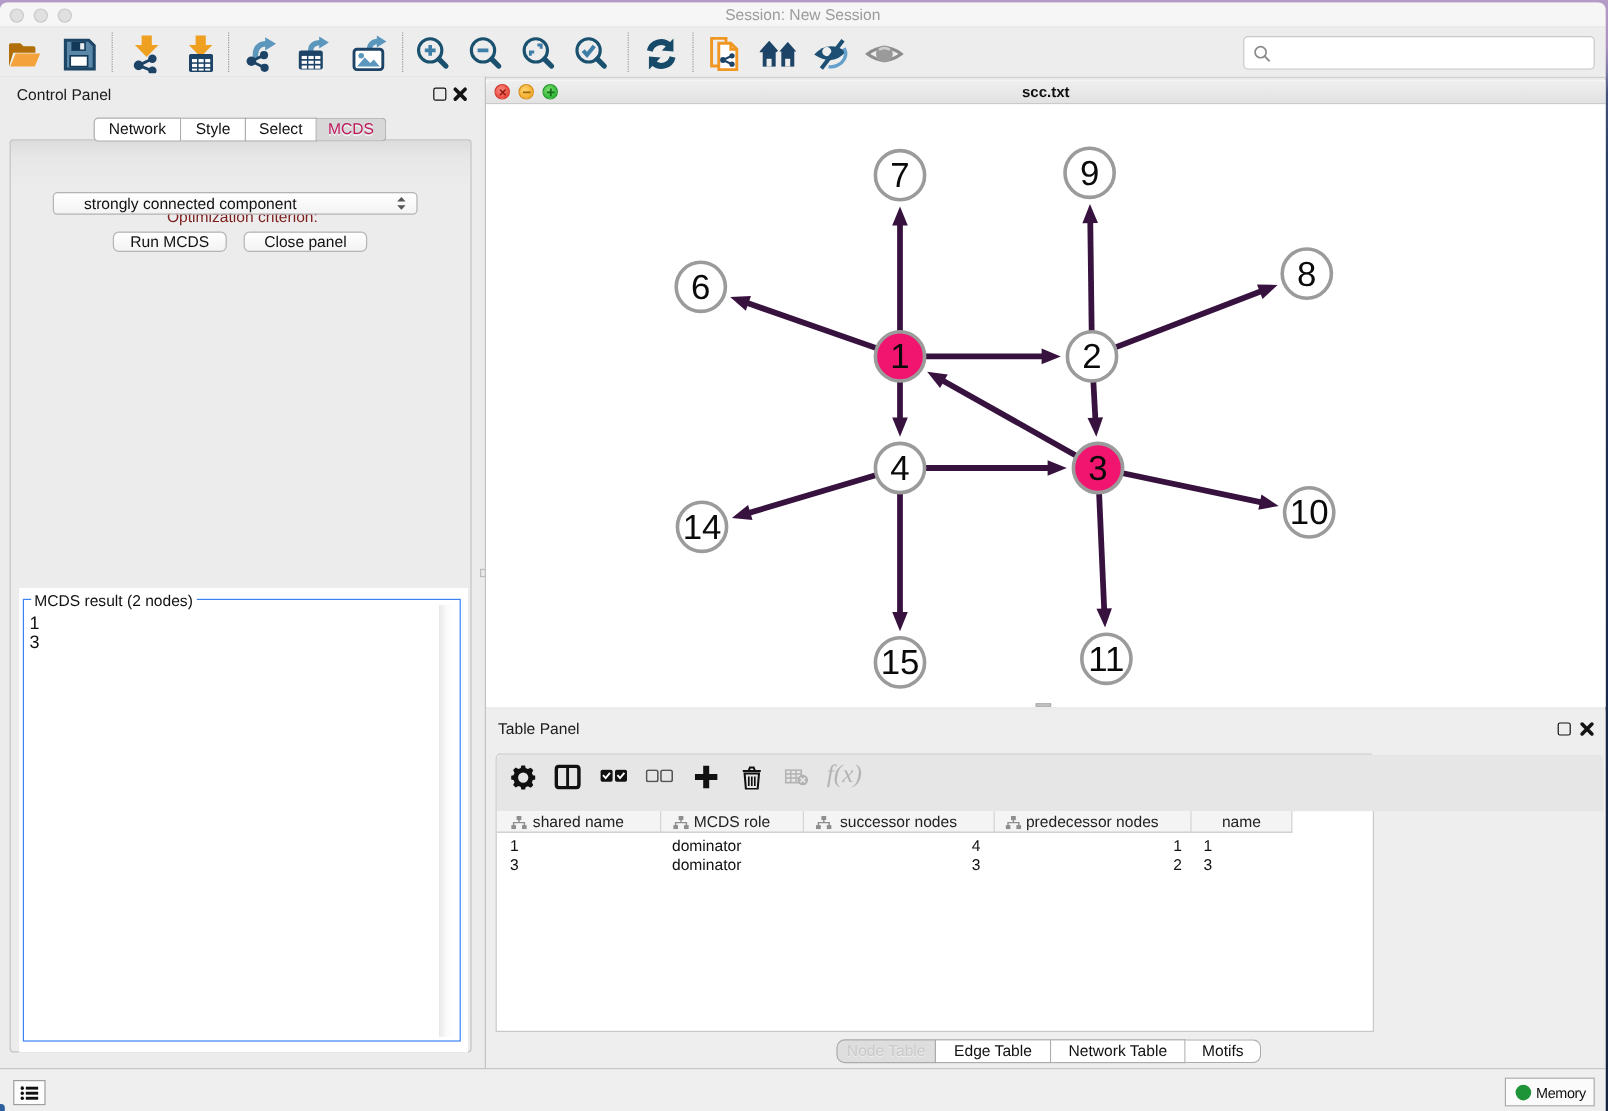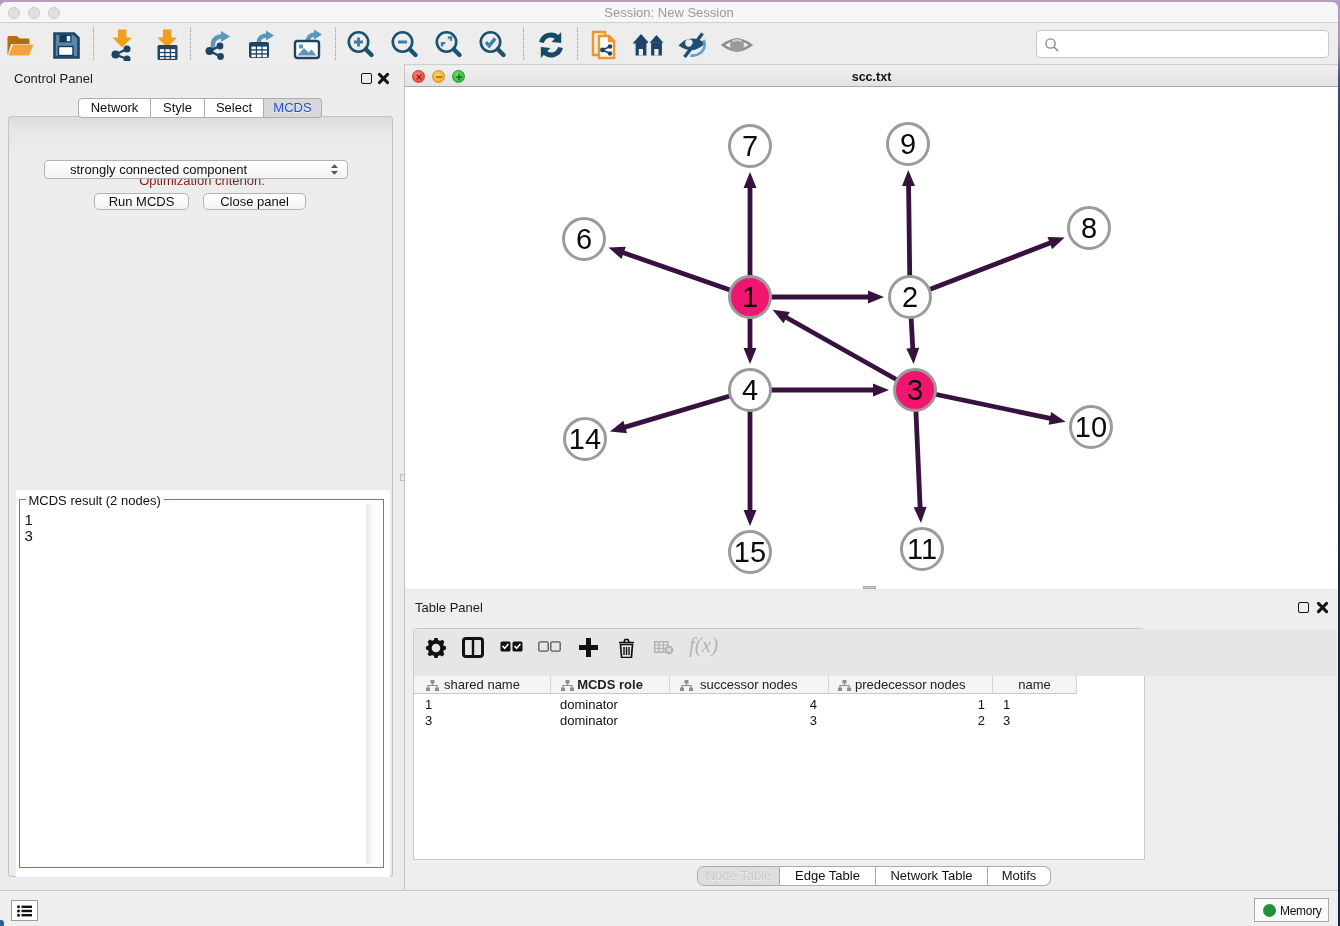--- a/index.html
+++ b/index.html
@@ -19,21 +19,21 @@
 #searchbox { position:absolute; left:1036px; top:7px; width:293px; height:28px; background:#fff; border:1px solid #c8c8c8; border-radius:4px; }
 
 #cpanel { position:absolute; left:0; top:62px; width:404px; height:826px; background:#ececec; }
 #cp-title { position:absolute; left:14px; top:7px; font-size:13px; color:#1c1c1c; }
 .wicon-sq { position:absolute; width:11px; height:11px; border:1.6px solid #111; border-radius:2px; background:transparent; }
 #cp-body { position:absolute; left:8px; top:52px; width:385px; height:761px; border:1px solid #c3c3c3; border-radius:3px; background:linear-gradient(180deg,#dcdcdc 0,#e7e7e7 14px,#ececec 40px); }
 .tabrow { position:absolute; display:flex; }
 .tab { font-size:13px; color:#111; background:#fff; border:1px solid #aeaeae; border-left:none; text-align:center; line-height:18px; height:20px; }
 .tab.first { border-left:1px solid #aeaeae; border-radius:4px 0 0 4px; }
 .tab.last { border-radius:0 4px 4px 0; }
-.tab.sel { background:#d8d8d8; color:#1d4ed8; text-shadow:0 1px 0 #f2f2f2; }
+.tab.sel { background:#d8d8d8; color:#be185d; text-shadow:0 1px 0 #f2f2f2; }
 #opt-label { position:absolute; left:0; top:73px; width:404px; text-align:center; font-size:13px; color:#7f1d1d;margin-top:36px; }
 #dropdown { position:absolute; left:44px; top:96px; width:304px; height:19px; background:linear-gradient(#ffffff,#f3f3f3); border:1px solid #b4b4b4; border-radius:4px; font-size:13px; color:#111; line-height:17px; padding-left:25px; }
 .aquabtn { position:absolute; height:17px; background:linear-gradient(#ffffff,#f3f3f3); border:1px solid #b4b4b4; border-radius:5px; font-size:13px; color:#111; text-align:center; line-height:15px; }
 #mcds-white { position:absolute; left:16px; top:426px; width:374px; height:387px; background:#fff; }
 #mcds-fs { position:absolute; left:2.5px; top:9px; width:365px; height:369px; border:1px solid #3b82f6; }
 #mcds-legend { position:absolute; left:6px; top:-7px; background:#fff; padding:0 3px; font-size:13px; color:#111; }
 #mcds-scroll { position:absolute; right:4px; top:4px; width:13px; height:360px; background:linear-gradient(90deg,#ececec,#fbfbfb 45%,#ffffff); border-left:1px solid #e3e3e3; }
 
 #netwin { position:absolute; left:405px; top:65px; width:933px; height:522px; background:#fff; }
 #net-titlebar { position:absolute; left:0; top:0; width:933px; height:20px; background:linear-gradient(#efefef,#e2e2e2); border-bottom:1px solid #aaaaaa; border-radius:4px 4px 0 0; }
@@ -361,21 +361,21 @@
       </div>
       <div id="tp-header">
         <div class="th" style="left:0; width:137px;"><svg class="orgico" style="left:12px;" width="13" height="11" viewBox="0 0 13 11">
               <g fill="#8e8e8e">
                 <rect x="4.5" y="0" width="4" height="3.4"></rect>
                 <path d="M6.5 3 v2.5 M2 8 V5.5 h9 V8" stroke="#8e8e8e" fill="none" stroke-width="1.2"></path>
                 <rect x="0" y="7.6" width="4" height="3.4"></rect>
                 <rect x="9" y="7.6" width="4" height="3.4"></rect>
               </g>
             </svg>shared name</div>
-        <div class="th" style="left:137px; width:119px;font-weight:bold;"><svg class="orgico" style="left:10px;" width="13" height="11" viewBox="0 0 13 11">
+        <div class="th" style="left:137px; width:119px;"><svg class="orgico" style="left:10px;" width="13" height="11" viewBox="0 0 13 11">
               <g fill="#8e8e8e">
                 <rect x="4.5" y="0" width="4" height="3.4"></rect>
                 <path d="M6.5 3 v2.5 M2 8 V5.5 h9 V8" stroke="#8e8e8e" fill="none" stroke-width="1.2"></path>
                 <rect x="0" y="7.6" width="4" height="3.4"></rect>
                 <rect x="9" y="7.6" width="4" height="3.4"></rect>
               </g>
             </svg>MCDS role</div>
         <div class="th" style="left:256px; width:158.5px;"><svg class="orgico" style="left:10px;" width="13" height="11" viewBox="0 0 13 11">
               <g fill="#8e8e8e">
                 <rect x="4.5" y="0" width="4" height="3.4"></rect>

